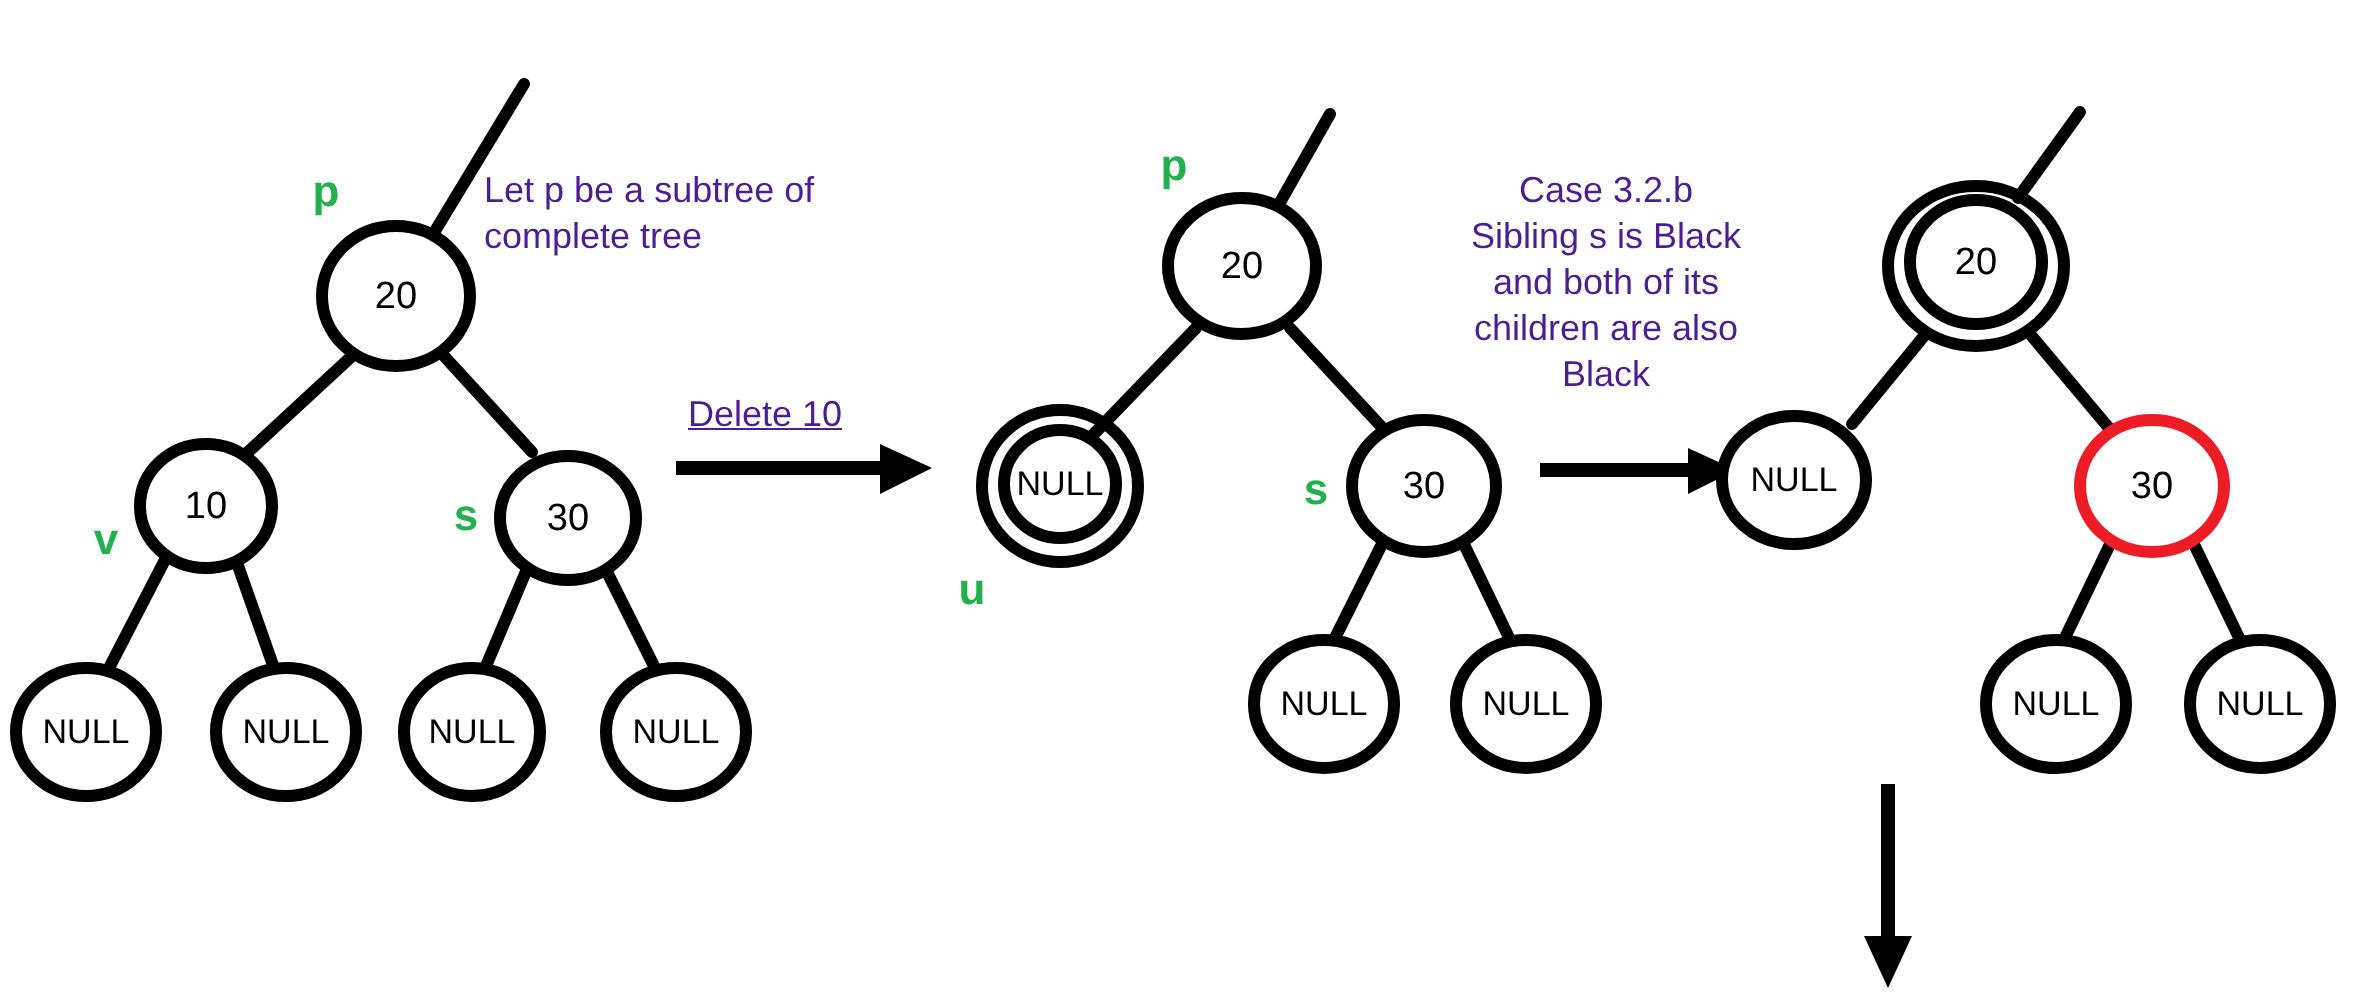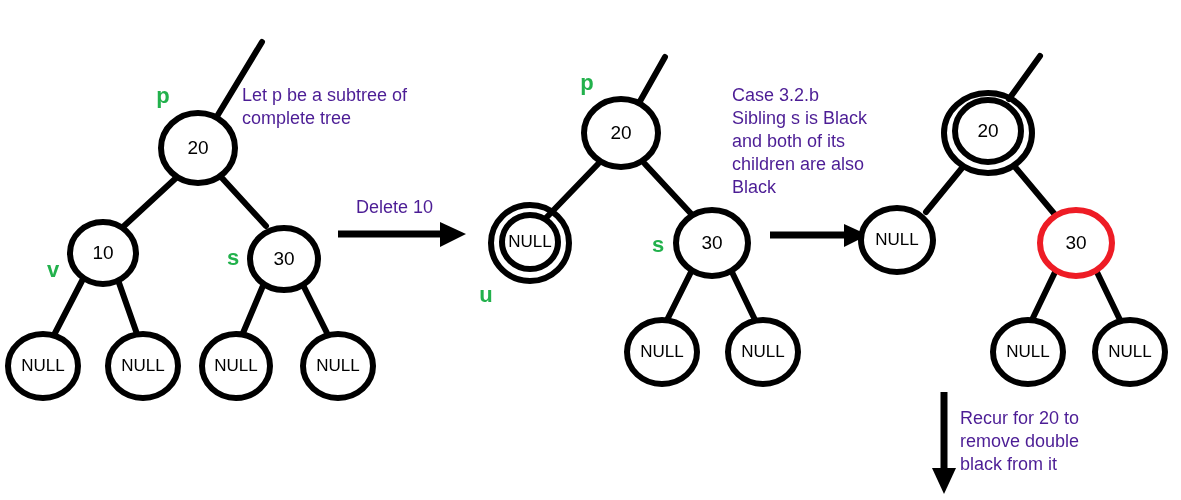--- a/index.html
+++ b/index.html
@@ -229,25 +229,22 @@
     <g>
       <line class="arrow-line" x1="944" y1="392" x2="944" y2="470"></line>
       <polygon class="arrow-head" points="932,468 944,494 956,468"></polygon>
     </g>
 
   </svg>
 
   <div class="anno-text" style="left:242px; top:84px; width:200px;">Let p be a subtree of
 complete tree</div>
 
-  <div class="anno-text" style="left:356px; top:196px; width:120px;">Delete 10</div>
-
-  <div class="anno-text" style="left:732px; top:84px; width:190px;">Case 3.2.b
+  <div class="anno-text" style="left:344px; top:196px; width:120px;text-decoration:underline;">Delete 10</div>
+
+  <div class="anno-text" style="left:708px; top:84px; width:190px;text-align:center;">Case 3.2.b
 Sibling s is Black
 and both of its
 children are also
 Black</div>
 
-  <div class="anno-text" style="left:960px; top:407px; width:190px;">Recur for 20 to
-remove double
-black from it</div>
 
 </div>
 
 </body></html>

